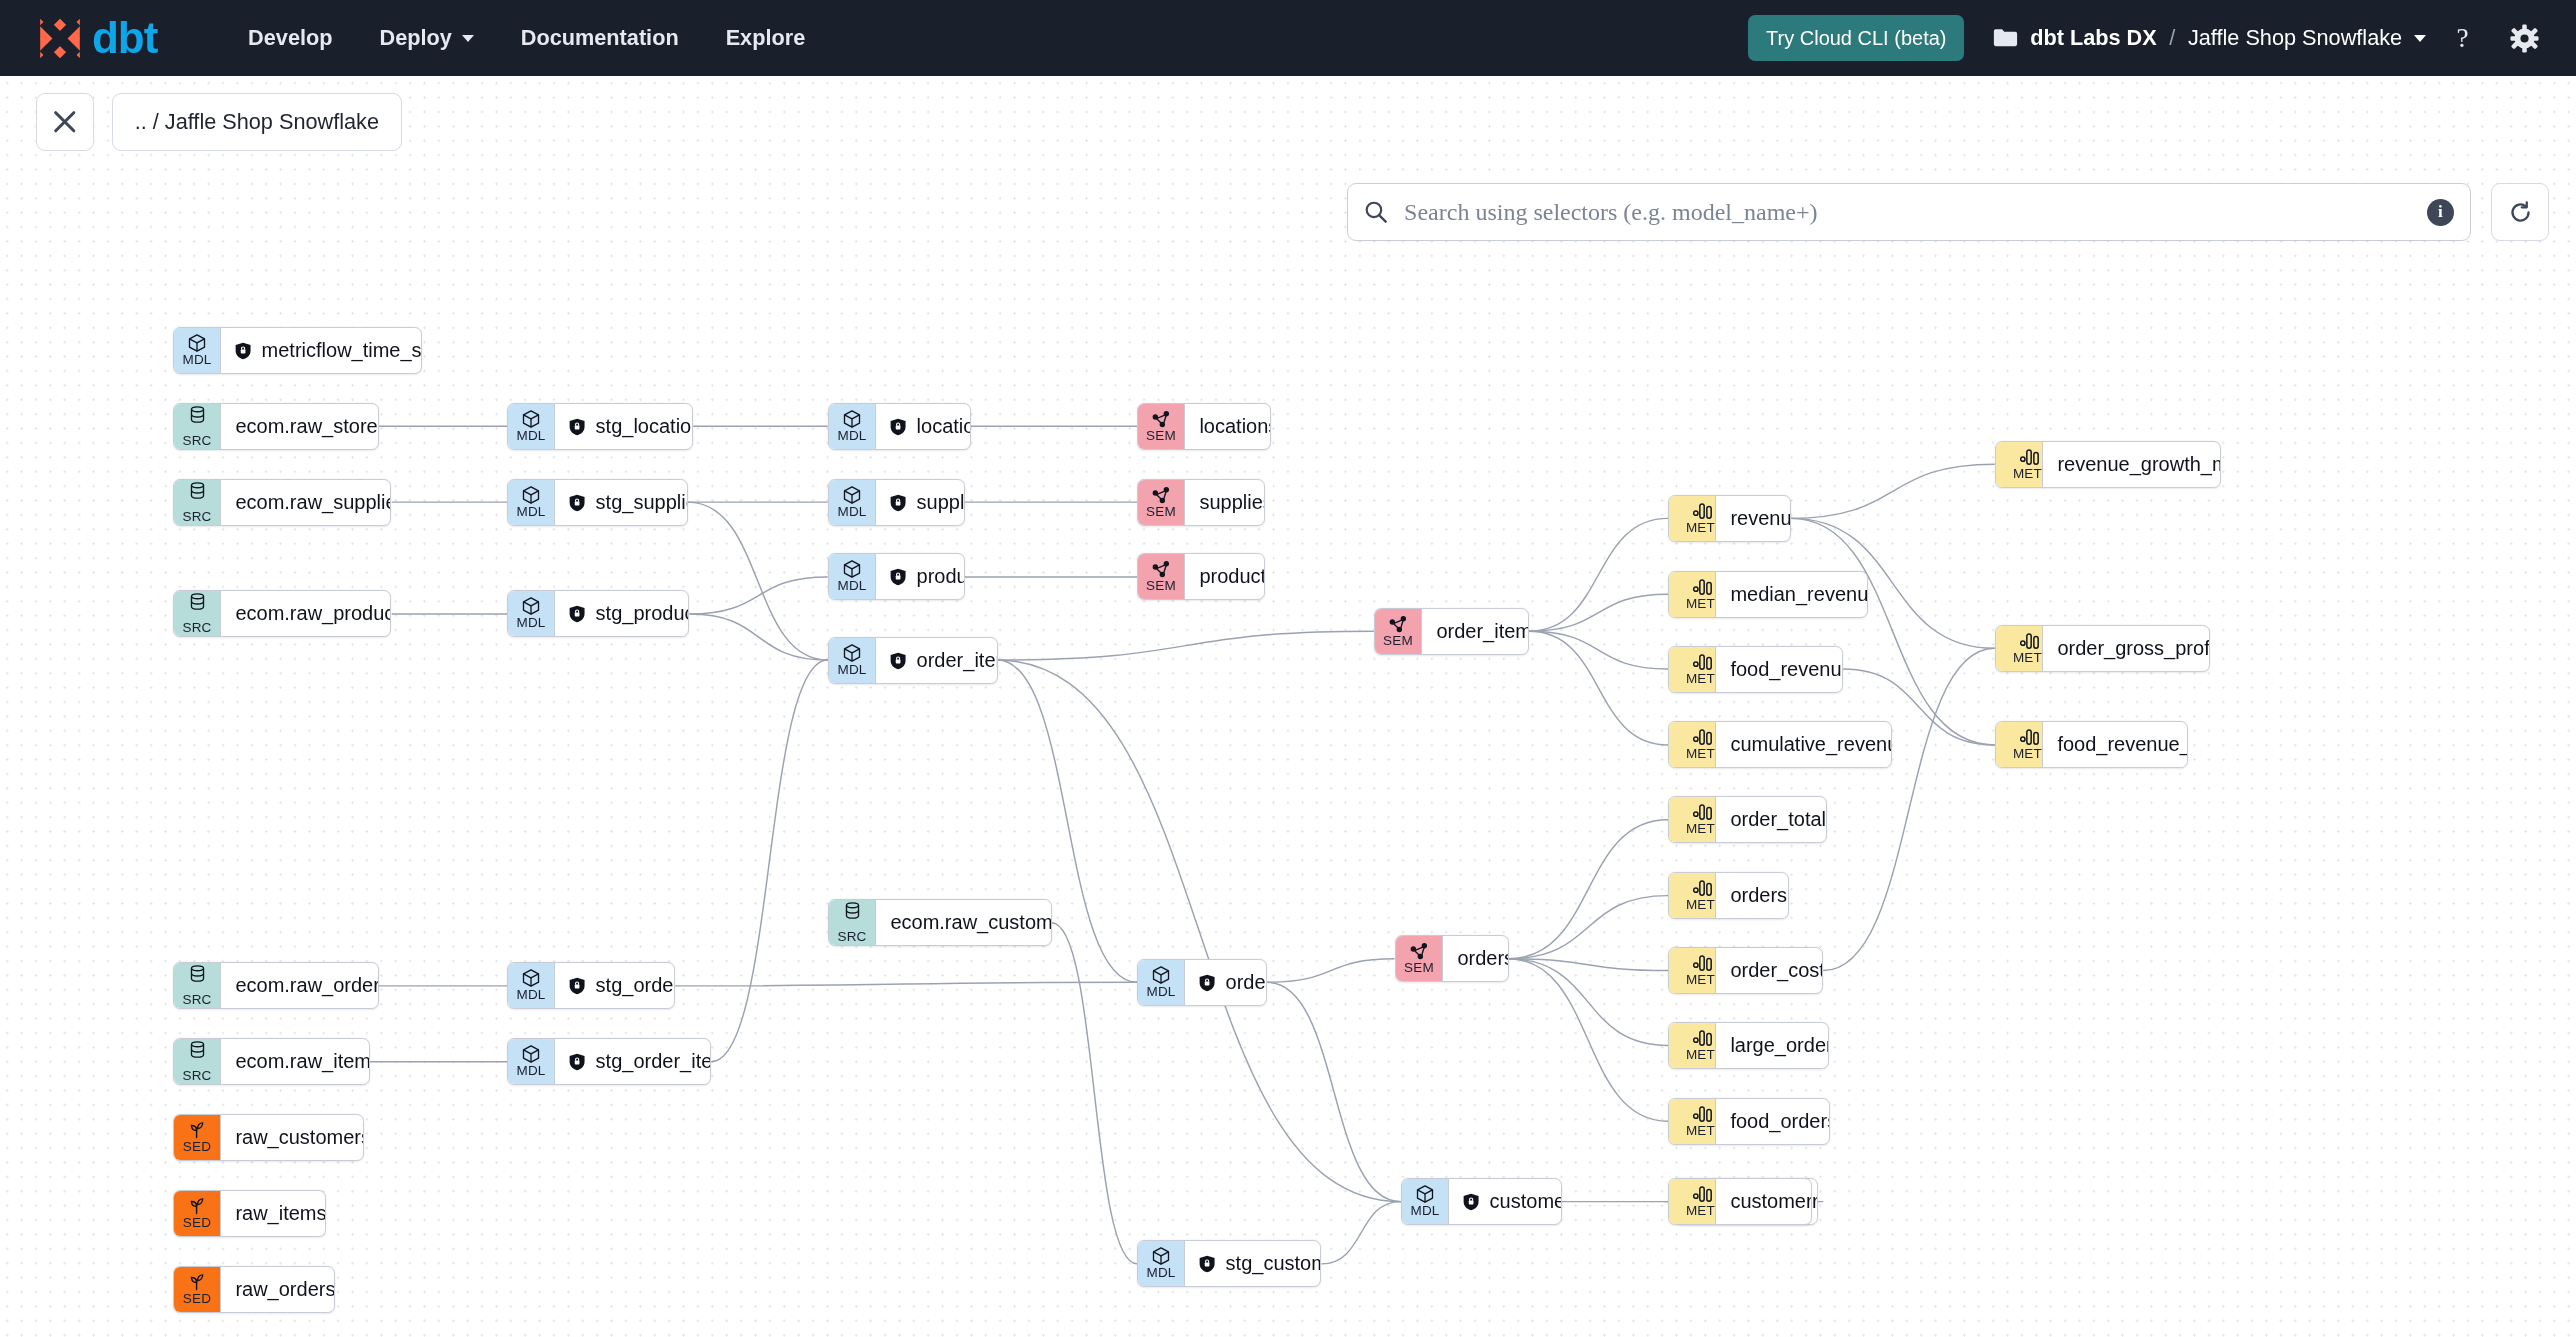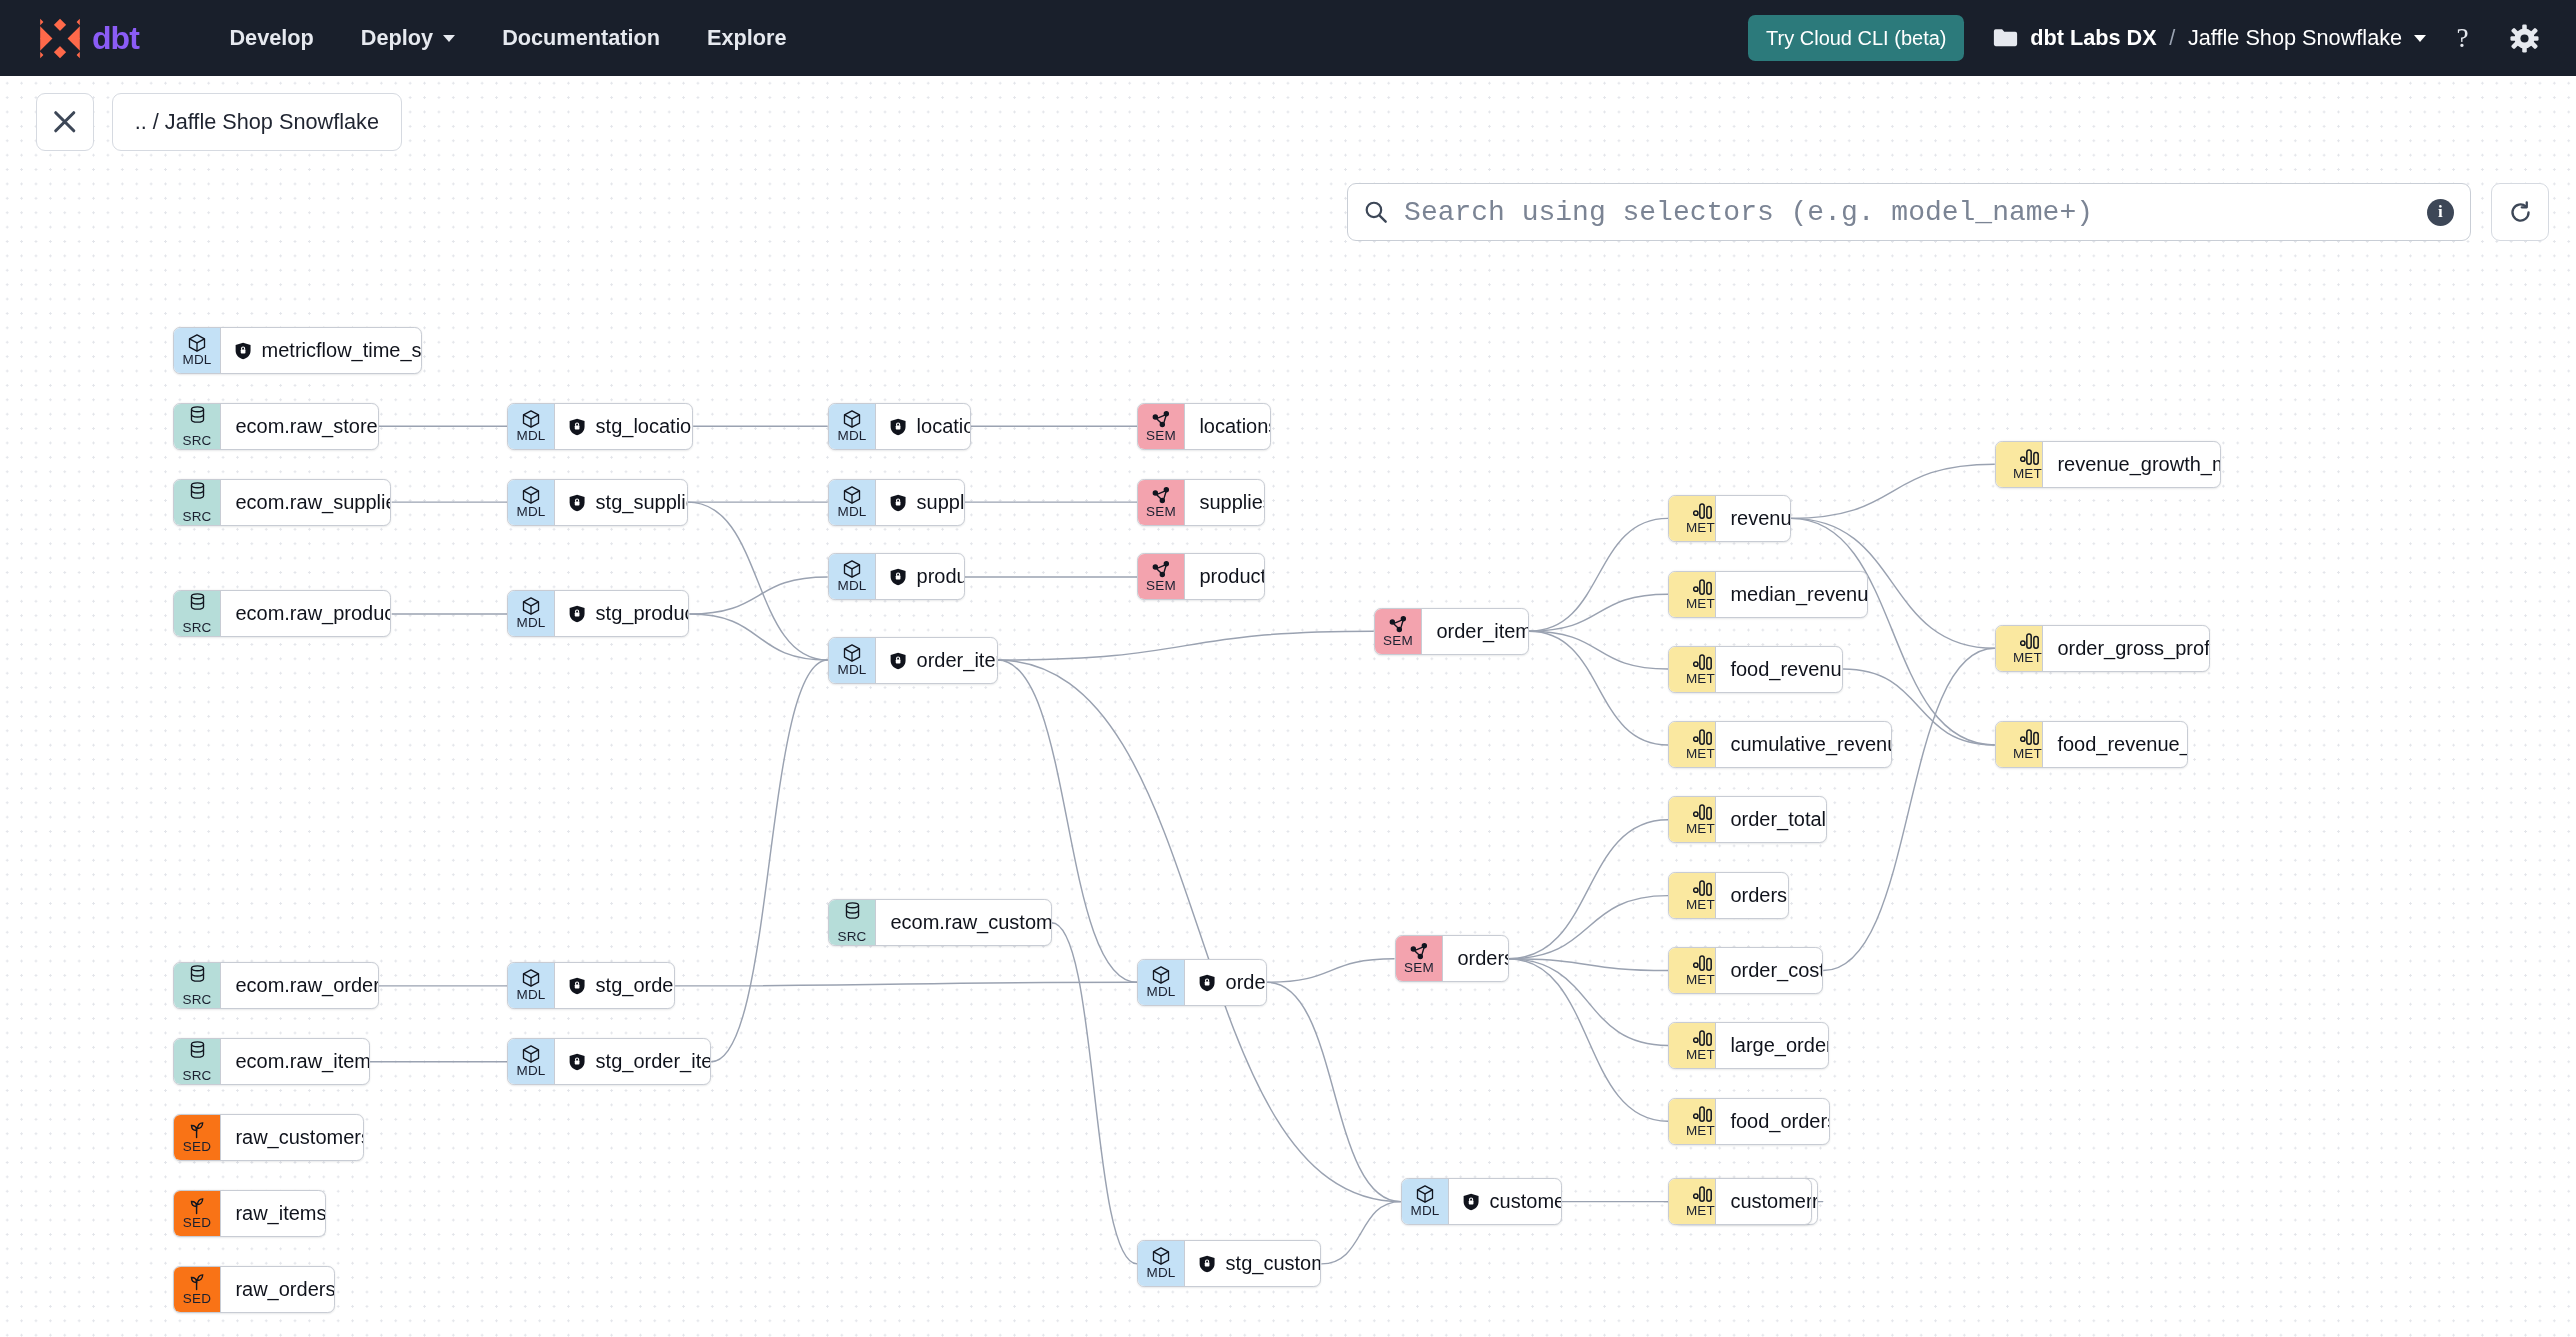--- a/index.html
+++ b/index.html
@@ -16,21 +16,21 @@
   #topnav {
     position: absolute; left: 0; top: 0;
     width: 2576px; height: 76px;
     background: #191f2b;
     display: flex; align-items: center;
     z-index: 40;
   }
   #logo-wrap { display: flex; align-items: center; margin-left: 32.5px; }
   .logo-mark { width: 54px; height: 47px; }
   .logo-word {
-    color: #8b5cf6; font-size: 32px; font-weight: 700;
+    color: #0ea5e9; font-size: 44px; font-weight: 700;
     letter-spacing: -0.9px; margin-left: 5.4px; line-height: 1;
   }
   #navlinks { display: flex; align-items: center; margin-left: 67px; gap: 0; }
   .navlink {
     color: #e6e9ef; font-size: 21.7px; font-weight: 600;
     padding: 0 23.5px; height: 76px; display: flex; align-items: center;
     cursor: pointer; white-space: nowrap;
   }
   .caret {
     display: inline-block; width: 0; height: 0; margin-left: 10px;
@@ -84,22 +84,22 @@
     font-size: 21.7px; color: #1f2430; white-space: nowrap;
   }
   #searchbar {
     position: absolute; left: 1347px; top: 107px;
     width: 1124px; height: 58px;
     background: #fff; border: 0.9px solid #c9ced6; border-radius: 9px;
     display: flex; align-items: center; padding: 0 16.2px;
   }
   #search-input {
     flex: 1; border: none; outline: none; background: transparent;
-    font-size: 28px; color: #1f2430; margin-left: 14.4px;
-    font-family: Liberation Mono, monospace;
+    font-size: 24px; color: #1f2430; margin-left: 14.4px;
+    font-family: Liberation Serif, serif;
   }
   #search-input::placeholder { color: #7b8494; }
   #info-badge {
     width: 27px; height: 27px; border-radius: 50%;
     background: #3d4757; color: #fff; font-size: 17px; font-weight: 700;
     display: flex; align-items: center; justify-content: center;
     cursor: pointer; font-family: "Liberation Serif", serif; flex: none;
   }
   #refresh-btn {
     position: absolute; left: 2491px; top: 107px;

